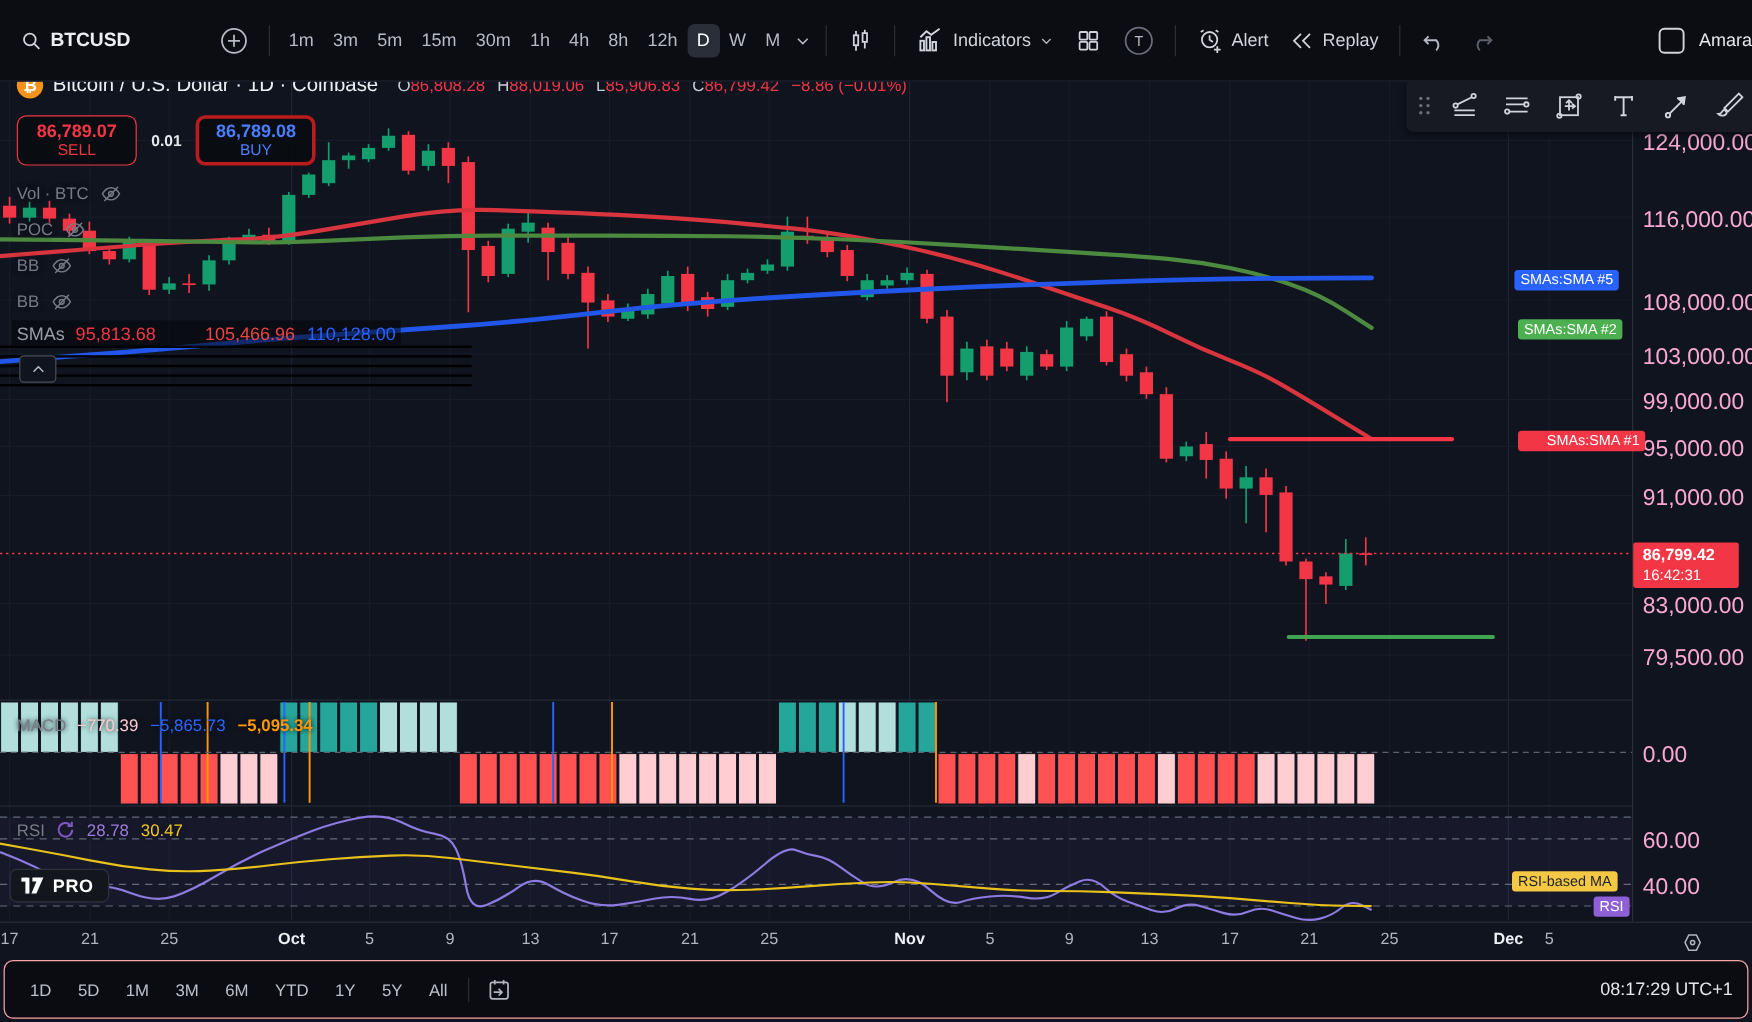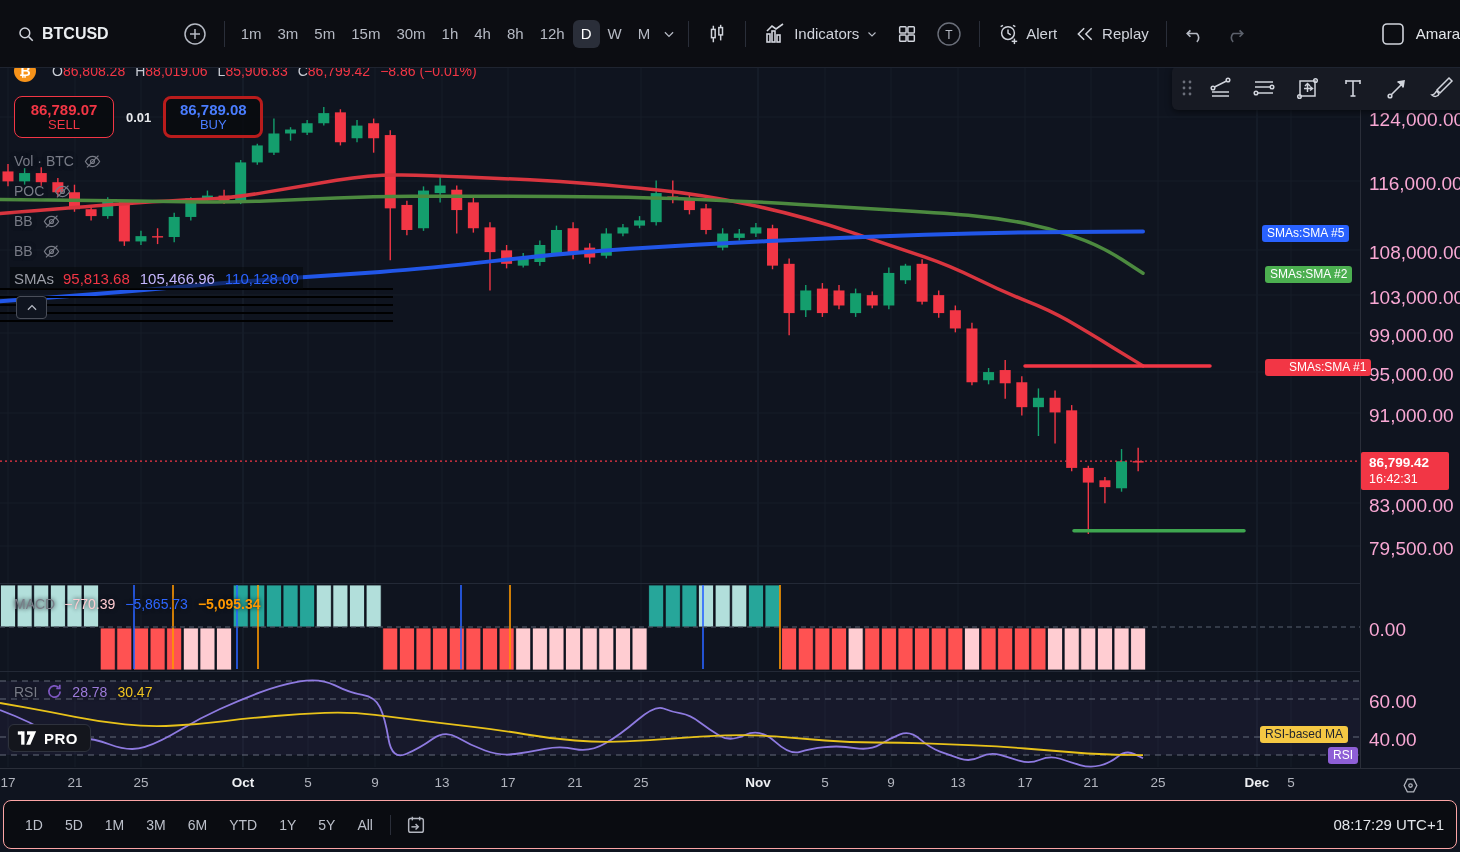--- a/index.html
+++ b/index.html
@@ -504,20 +504,21 @@
         <svg width="26" height="26" viewBox="0 0 26 26" fill="none" stroke="#d1d4dc" stroke-width="1.6">
             <rect x="3" y="3" width="20" height="20" rx="4"></rect>
           </svg>
       </span>
       <span>Amara</span>
     </div>
   </header>
 
   <div class="symbol-header">
     <span class="btc-logo">₿</span>
+    <span class="sh-title">Bitcoin / U.S. Dollar · 1D · Coinbase</span>
     <span class="ohlc">
       <span><span class="lbl">O</span><span class="val">86,808.28</span></span>
       <span><span class="lbl">H</span><span class="val">88,019.06</span></span>
       <span><span class="lbl">L</span><span class="val">85,906.83</span></span>
       <span><span class="lbl">C</span><span class="val">86,799.42</span></span>
       <span class="val">−8.86 (−0.01%)</span>
     </span>
   </div>
 
   <div class="trade-panel">
@@ -571,21 +572,21 @@
             <circle cx="12" cy="12" r="2.5"></circle>
             <line x1="5" y1="19.5" x2="19.5" y2="4.5"></line>
           </svg>
         </span>
       </div>
     </div>
   <div class="smas-row" style="position:absolute;left:10px;top:267px;z-index:20">
     <span>SMAs</span>
     <span id="sma-values" style="display:flex;gap:10px">
         <span style="color: rgb(242, 54, 69);">95,813.68</span>
-        <span style="color: #c4b5fd;">105,466.96</span>
+        <span style="color: #ef4444; margin-left: 31px;">105,466.96</span>
         <span style="color: rgb(41, 98, 255);">110,128.00</span>
       </span>
   </div>
   <div class="collapse-lines">
     <div></div>
       <div></div>
       <div></div>
       <div></div>
       <div></div>
   </div>

